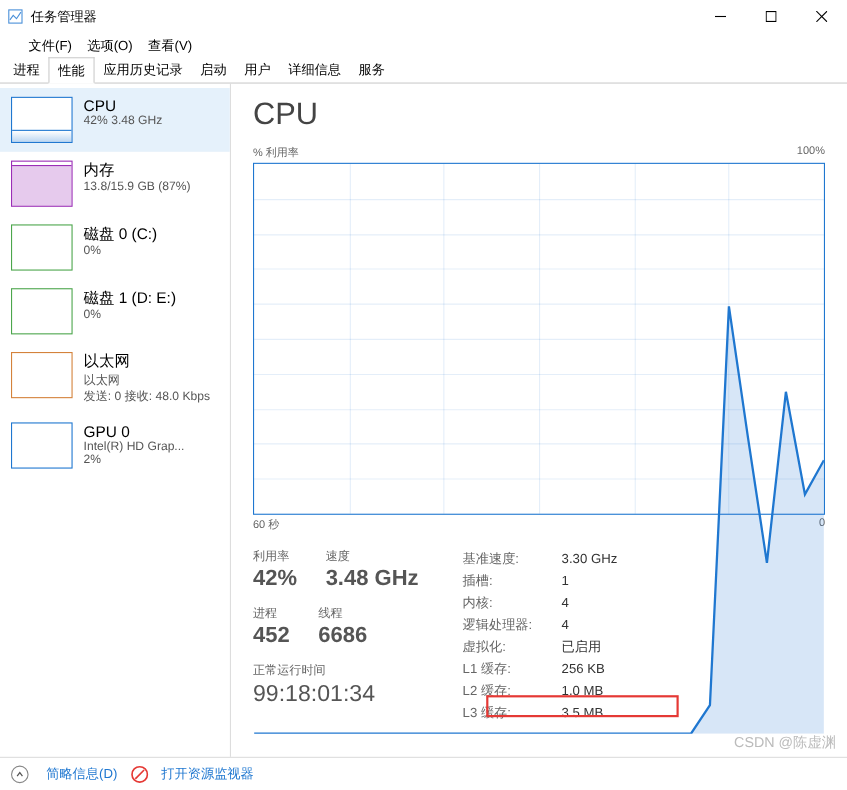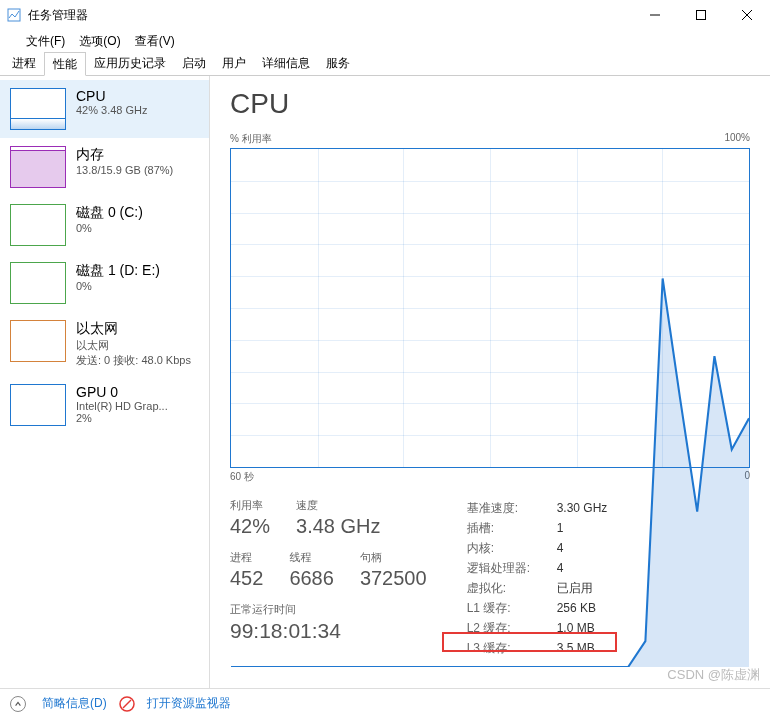--- a/index.html
+++ b/index.html
@@ -54,21 +54,21 @@
     .graph-grid-h { position: absolute; left: 0; right: 0; border-top: 1px solid rgba(31,119,208,0.12); }
     .graph-grid-v { position: absolute; top: 0; bottom: 0; border-left: 1px solid rgba(31,119,208,0.12); }
     .graph-line { position: absolute; inset: 0; }
     .graph-bottom-labels { display: flex; justify-content: space-between; font-size: 10px; color: #666; margin-top: 2px; }
     
     .stats { display: flex; gap: 40px; margin-top: 14px; }
     .stats-left { display: flex; flex-direction: column; gap: 12px; }
     .stat-row { display: flex; gap: 26px; }
     .stat-block { }
     .stat-label { font-size: 11px; color: #666; margin-bottom: 2px; }
-    .stat-value { font-size: 20px; color: #555; }
+    .stat-value { font-size: 20px; color: #555; font-weight: bold; }
     .uptime-value { font-size: 21px; color: #555; }
     
     .stats-right { font-size: 12px; flex: 1; }
     .spec-row { display: flex; height: 20px; align-items: center; }
     .spec-key { width: 90px; color: #666; }
     .spec-val { color: #333; }
     .highlight-box { position: absolute; border: 2px solid #e53935; pointer-events: none; }
     
     
     .statusbar { position: absolute; bottom: 0; left: 0; right: 0; height: 30px; border-top: 1px solid #ddd; display: flex; align-items: center; padding-left: 10px; gap: 12px; font-size: 12px; }
@@ -218,24 +218,20 @@
         </div>
         <div class="stat-row">
           <div class="stat-block">
             <div class="stat-label">进程</div>
             <div class="stat-value">452</div>
           </div>
           <div class="stat-block">
             <div class="stat-label">线程</div>
             <div class="stat-value">6686</div>
           </div>
-          <div class="stat-block">
-            <div class="stat-label">句柄</div>
-            <div class="stat-value">372500</div>
-          </div>
         </div>
         <div class="stat-block">
           <div class="stat-label">正常运行时间</div>
           <div class="uptime-value">99:18:01:34</div>
         </div>
       </div>
       <div class="stats-right">
         <div class="spec-row">
             <span class="spec-key">基准速度:</span>
             <span class="spec-val">3.30 GHz</span>

